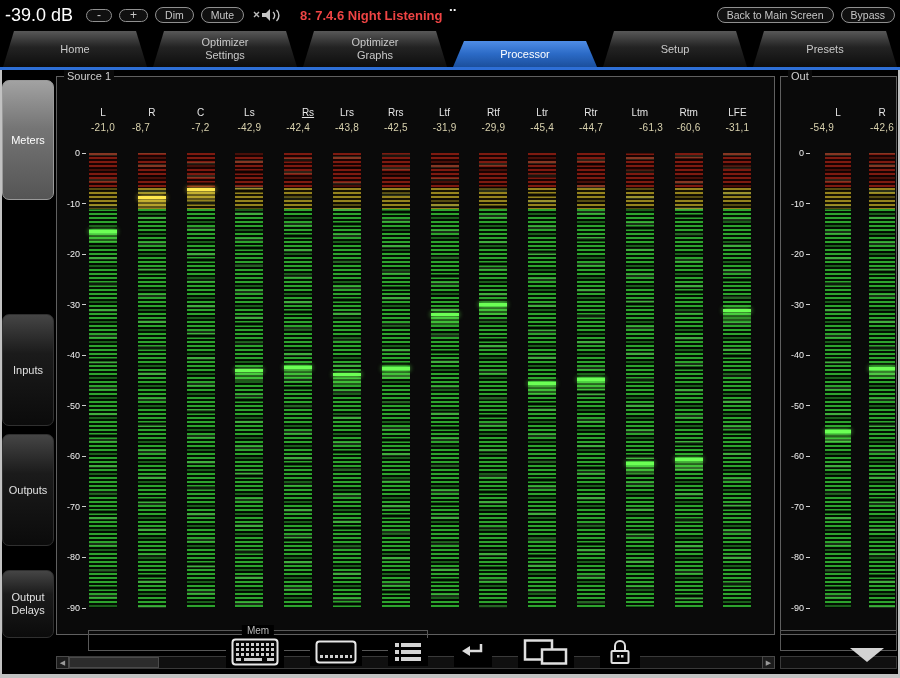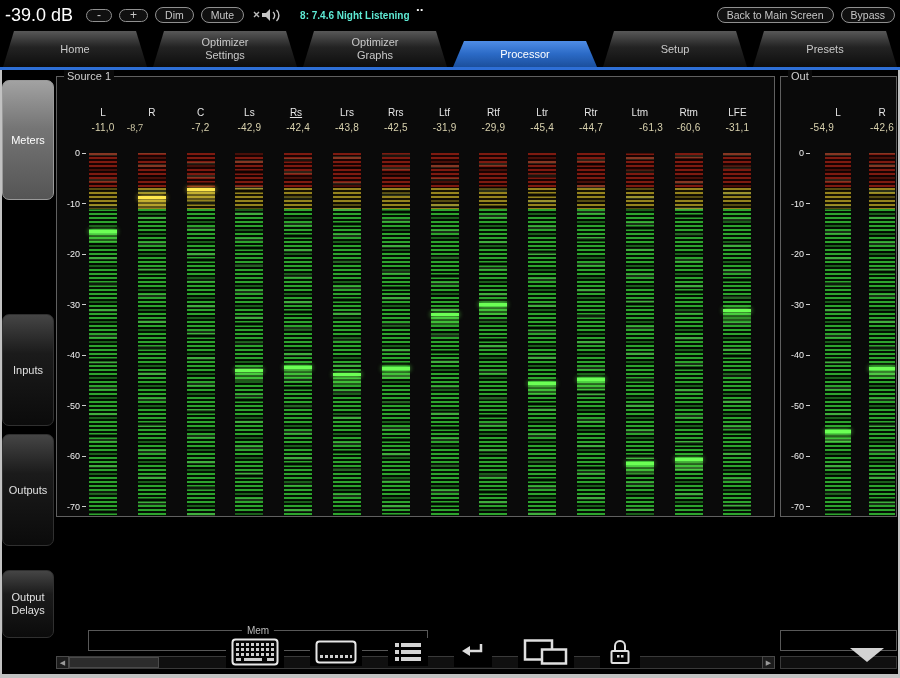--- a/index.html
+++ b/index.html
@@ -8,21 +8,21 @@
 
   
   .topbar{position:absolute;left:0;top:0;width:100%;height:30px;display:flex;align-items:center;
           padding:0 5px;gap:7px;box-sizing:border-box;}
   .vol{color:#fff;font-size:18px;white-space:nowrap;margin-right:6px;cursor:pointer;}
   .pill{display:inline-flex;align-items:center;justify-content:center;border:1px solid #909090;
         border-radius:9px;background:#101010;color:#c6c6c6;font-size:10.5px;height:16px;
         padding:0 9px;font-family:inherit;cursor:pointer;white-space:nowrap;}
   .pill.sm{padding:0 10px;font-size:12px;height:13px;}
   .spk{display:flex;align-items:center;}
-  .title{color:#5eead4;font-size:10px;font-weight:bold;margin-left:8px;white-space:nowrap;}
+  .title{color:#ef4444;font-size:13px;font-weight:bold;margin-left:8px;white-space:nowrap;}
   .dots{color:#fff;font-size:8px;align-self:flex-start;margin-top:5px;letter-spacing:1px;}
   .spacer{flex:1;}
 
   
   .tabbar{position:absolute;left:0;top:31px;width:100%;height:36px;display:flex;gap:6px;
           padding:0 3px;box-sizing:border-box;}
   .tab{flex:1;clip-path:polygon(11px 0,calc(100% - 11px) 0,100% 100%,0 100%);
        background:linear-gradient(to bottom,#585858,#232323 45%,#0e0e0e);
        color:#c9c9c9;font-size:11px;line-height:13px;display:flex;flex-direction:column;
        align-items:center;justify-content:center;text-align:center;cursor:pointer;}
@@ -31,21 +31,21 @@
 
   
   .sidebar{position:absolute;left:2px;top:70px;width:53px;height:606px;}
   .side-tab{position:absolute;left:0;width:52px;box-sizing:border-box;border:1px solid #303030;border-radius:7px;
        background:linear-gradient(to bottom,#454545,#1b1b1b 35%,#0b0b0b);color:#e0e0e0;
        font-size:11px;line-height:13px;display:flex;flex-direction:column;align-items:center;
        justify-content:center;text-align:center;cursor:pointer;}
   .side-tab.active{background:linear-gradient(to bottom,#a2a2a2,#757575 40%,#555);color:#fff;border-color:#9a9a9a;}
 
   
-  .panel{position:absolute;top:76px;height:441px;background:#0a0a0a;border:1px solid #606060;box-sizing:border-box;}
+  .panel{position:absolute;top:76px;height:559px;background:#0a0a0a;border:1px solid #606060;box-sizing:border-box;}
   .src-panel{left:56px;width:719px;}
   .out-panel{left:780px;width:117px;}
   .legend{position:absolute;top:-7px;left:7px;background:#0a0a0a;padding:0 3px;color:#cfcfcf;
           font-size:11px;line-height:13px;white-space:nowrap;}
   .meter-area{position:absolute;inset:0;overflow:hidden;}
   .ch-name{position:absolute;top:30px;width:48px;text-align:center;color:#e6e6e6;font-size:10px;}
   .ch-val{position:absolute;top:45px;width:48px;text-align:center;color:#d9d2ae;font-size:10px;letter-spacing:.2px;}
   .scale-row{position:absolute;left:0;display:flex;justify-content:flex-end;align-items:center;gap:2px;
              color:#f0f0f0;font-size:9px;line-height:10px;}
   .tick{width:4px;height:1px;background:#cfcfcf;}
@@ -189,31 +189,31 @@
         </div>
         <div class="scale-row" style="top: 475.444px; width: 29px;">
           <span>-80</span>
           <span class="tick"></span>
         </div>
         <div class="scale-row" style="top: 526px; width: 29px;">
           <span>-90</span>
           <span class="tick"></span>
         </div>
         <div class="ch-name" style="left: 22px;">L</div>
-        <div class="ch-val" style="left: 22px;">-11,0</div>
+        <div class="ch-val" style="left: 22px;">-21,0</div>
         <div class="bar" style="left: 32px; width: 28px; top: 76px;">
           <div class="z z-red"></div>
           <div class="z z-yel"></div>
           <div class="z z-grn"></div>
           <div class="tex" style="background-position: 0px 0px, 0px 0px;"></div>
           <div class="peak" style="top: 77.3611px; background: rgb(108, 255, 85); box-shadow: rgb(108, 255, 85) 0px 0px 5px;"></div>
           <div class="glow" style="top: 80.3611px; background: rgb(108, 255, 85);"></div>
         </div>
         <div class="ch-name" style="left: 70.8px;">R</div>
-        <div class="ch-val" style="left: 54px; font-family: Liberation Serif, serif;">-8,7</div>
+        <div class="ch-val" style="left: 60px;">-8,7</div>
         <div class="bar" style="left: 80.8px; width: 28px; top: 76px;">
           <div class="z z-red"></div>
           <div class="z z-yel"></div>
           <div class="z z-grn"></div>
           <div class="tex" style="background-position: 0px 7px, 0px 11px;"></div>
           <div class="peak" style="top: 42.9833px; background: rgb(255, 232, 77); box-shadow: rgb(255, 232, 77) 0px 0px 5px;"></div>
           <div class="glow" style="top: 45.9833px; background: rgb(255, 232, 77);"></div>
         </div>
         <div class="ch-name" style="left: 119.6px;">C</div>
         <div class="ch-val" style="left: 119.6px;">-7,2</div>
@@ -228,21 +228,21 @@
         <div class="ch-name" style="left: 168.4px;">Ls</div>
         <div class="ch-val" style="left: 168.4px;">-42,9</div>
         <div class="bar" style="left: 178.4px; width: 28px; top: 76px;">
           <div class="z z-red"></div>
           <div class="z z-yel"></div>
           <div class="z z-grn"></div>
           <div class="tex" style="background-position: 0px 2px, 0px 7px;"></div>
           <div class="peak" style="top: 215.883px; background: rgb(108, 255, 85); box-shadow: rgb(108, 255, 85) 0px 0px 5px;"></div>
           <div class="glow" style="top: 218.883px; background: rgb(108, 255, 85);"></div>
         </div>
-        <div class="ch-name" style="left: 215px; text-decoration: underline;">Rs</div>
+        <div class="ch-name" style="left: 227px; text-decoration: underline;">Rs</div>
         <div class="ch-val" style="left: 217.2px;">-42,4</div>
         <div class="bar" style="left: 227.2px; width: 28px; top: 76px;">
           <div class="z z-red"></div>
           <div class="z z-yel"></div>
           <div class="z z-grn"></div>
           <div class="tex" style="background-position: 0px 9px, 0px 18px;"></div>
           <div class="peak" style="top: 213.356px; background: rgb(108, 255, 85); box-shadow: rgb(108, 255, 85) 0px 0px 5px;"></div>
           <div class="glow" style="top: 216.356px; background: rgb(108, 255, 85);"></div>
         </div>
         <div class="ch-name" style="left: 266px;">Lrs</div>

